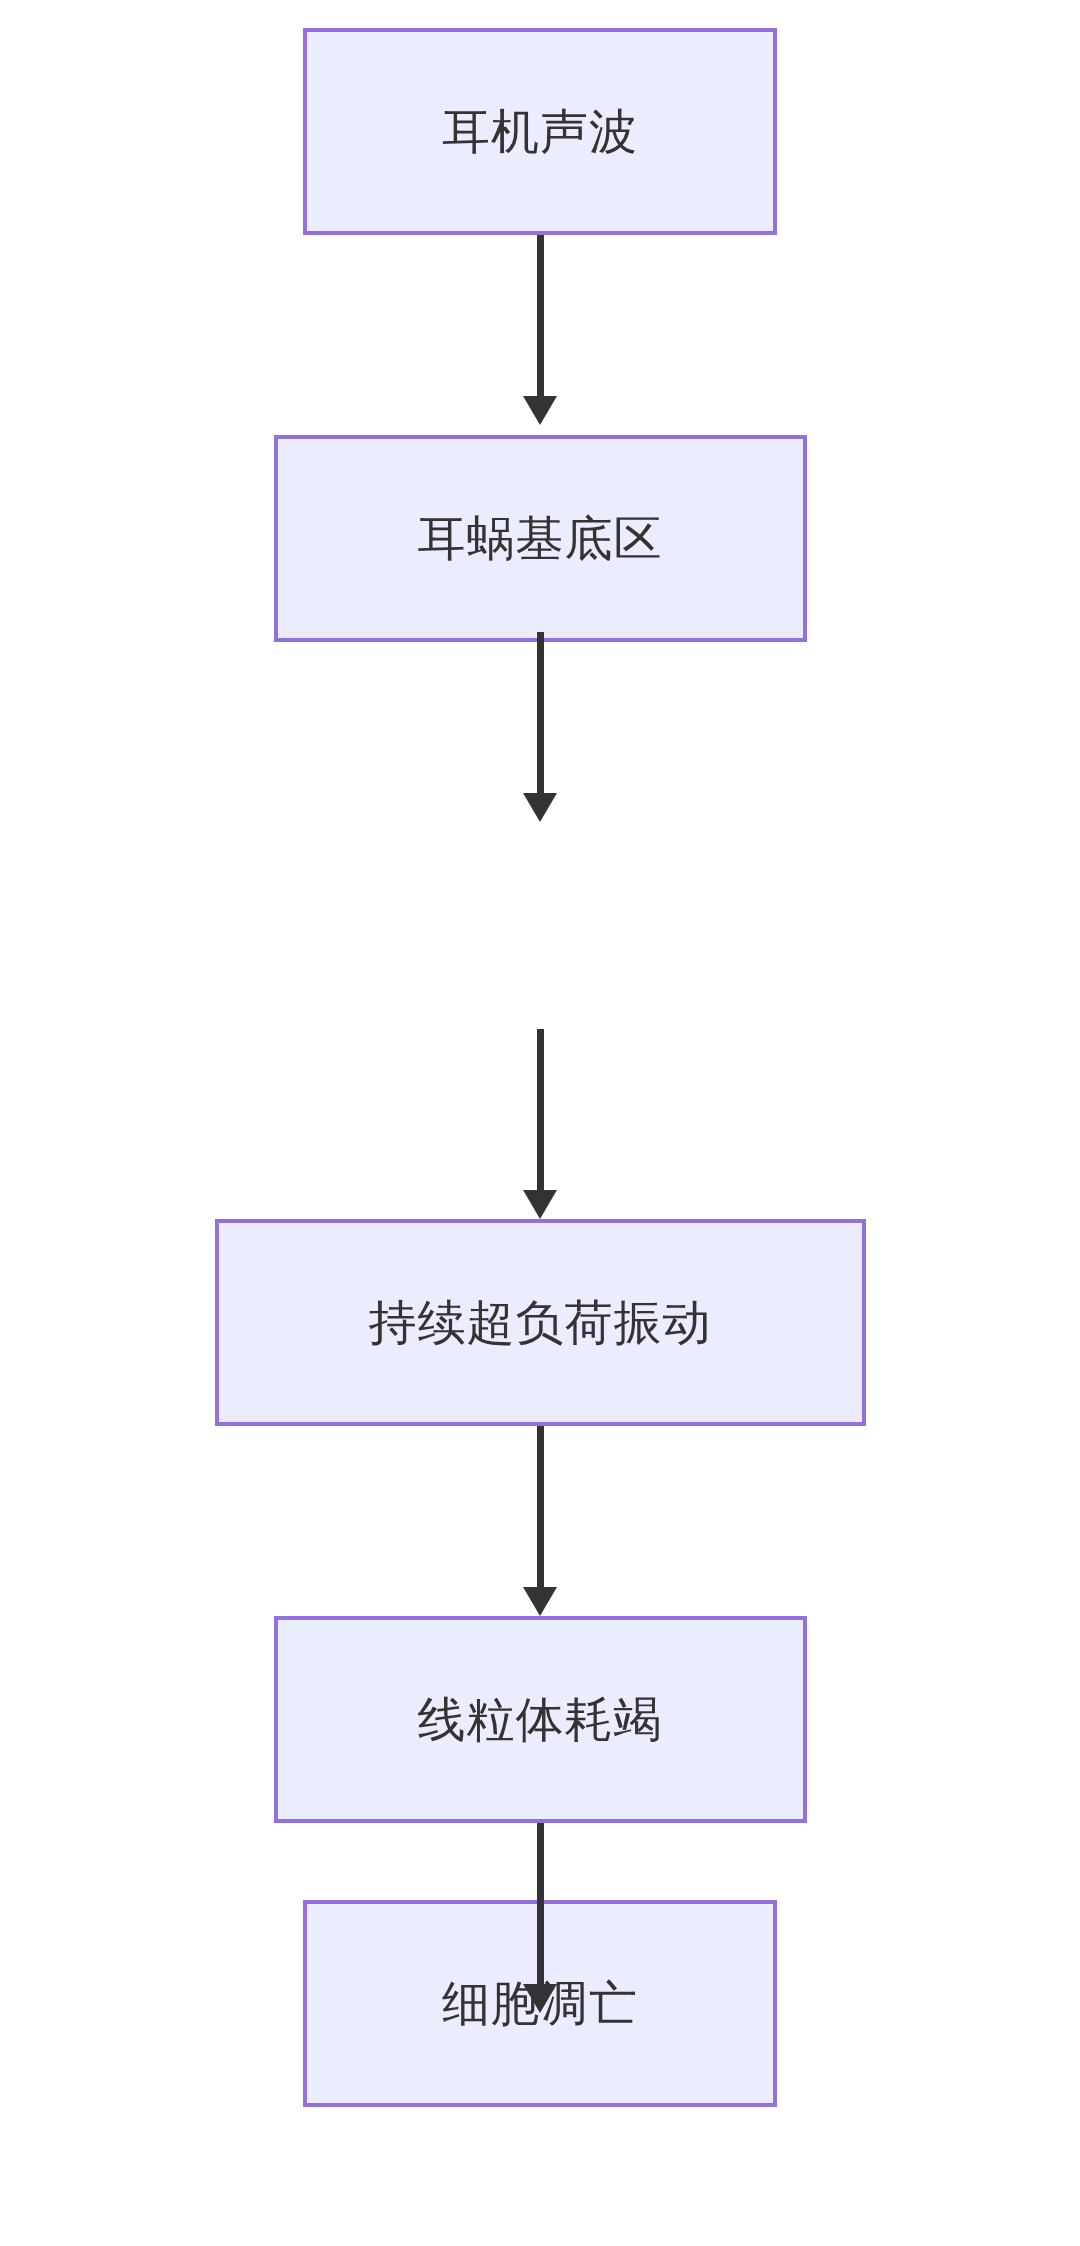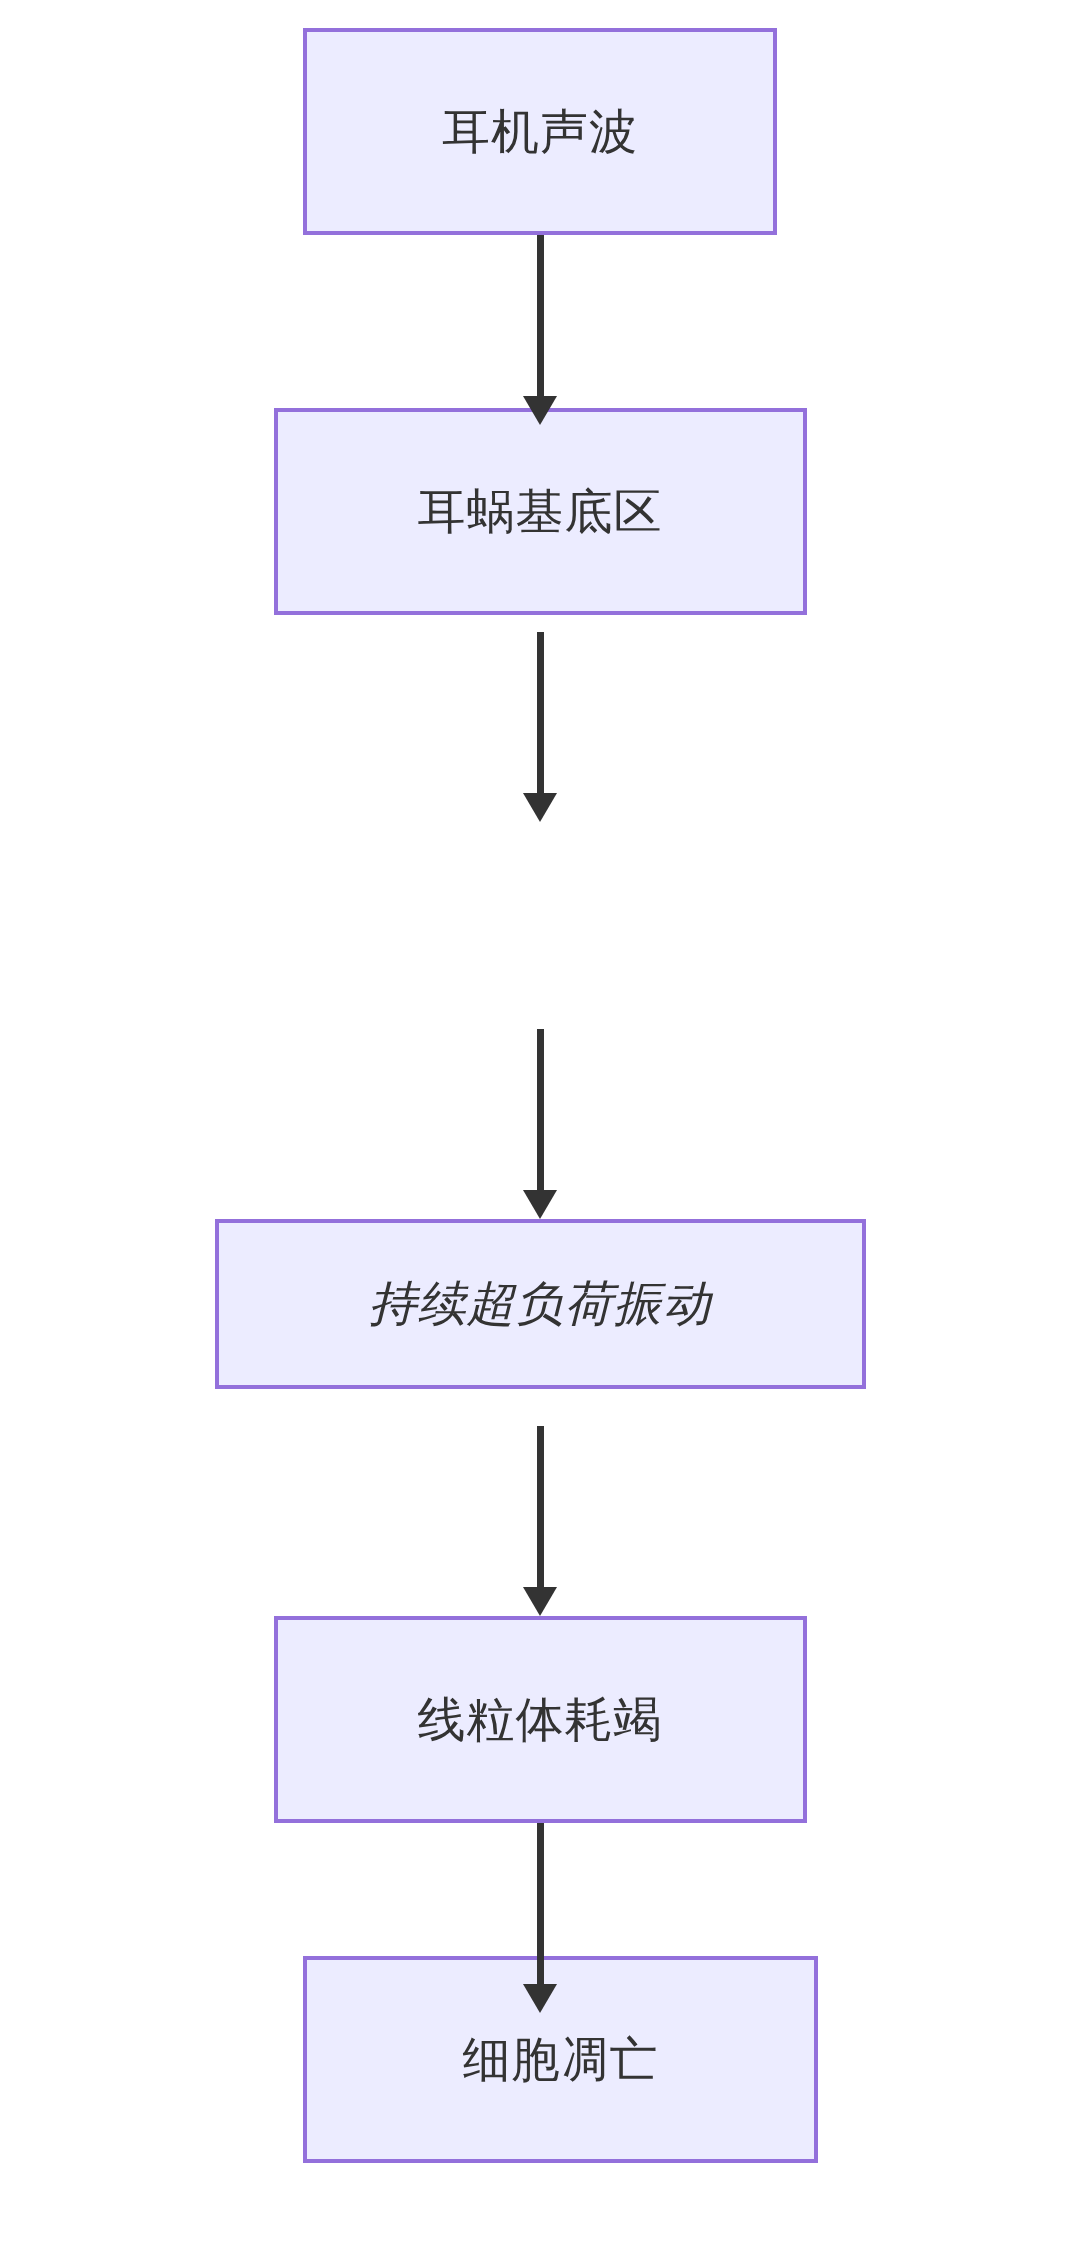--- a/index.html
+++ b/index.html
@@ -46,24 +46,24 @@
     border-left: 17px solid transparent;
     border-right: 17px solid transparent;
     border-top: 29px solid var(--arrow, #333333);
   }
 </style>
 </head>
 <body>
 
 <div class="diagram" id="diagram">
     <div class="flow-node" style="left: 303px; top: 28px; width: 474px; height: 207px;">耳机声波</div>
-    <div class="flow-node" style="left: 273.5px; top: 408px; width: 533px; height: 207px;">耳蜗基底区</div>
-    <div class="flow-node" style="left: 214.5px; top: 1219px; width: 651px; height: 170px; font-style: italic;">持续超负荷振动</div>
+    <div class="flow-node" style="left: 273.5px; top: 435px; width: 533px; height: 207px;">耳蜗基底区</div>
+    <div class="flow-node" style="left: 214.5px; top: 1219px; width: 651px; height: 207px;">持续超负荷振动</div>
     <div class="flow-node" style="left: 273.5px; top: 1616px; width: 533px; height: 207px; text-align: center;">线粒体耗竭</div>
-    <div class="flow-node" style="left: 303px; top: 1956px; width: 515px; height: 207px;">细胞凋亡</div>
+    <div class="flow-node" style="left: 303px; top: 1900px; width: 474px; height: 207px;">细胞凋亡</div>
     <div class="edge-line" style="left: 536.5px; top: 235px; height: 164px;"></div>
     <div class="edge-head" style="left: 523px; top: 396px;"></div>
     <div class="edge-line" style="left: 536.5px; top: 632px; height: 164px;"></div>
     <div class="edge-head" style="left: 523px; top: 793px;"></div>
     <div class="edge-line" style="left: 536.5px; top: 1029px; height: 164px;"></div>
     <div class="edge-head" style="left: 523px; top: 1190px;"></div>
     <div class="edge-line" style="left: 536.5px; top: 1426px; height: 164px;"></div>
     <div class="edge-head" style="left: 523px; top: 1587px;"></div>
     <div class="edge-line" style="left: 536.5px; top: 1823px; height: 164px;"></div>
     <div class="edge-head" style="left: 523px; top: 1984px;"></div>

